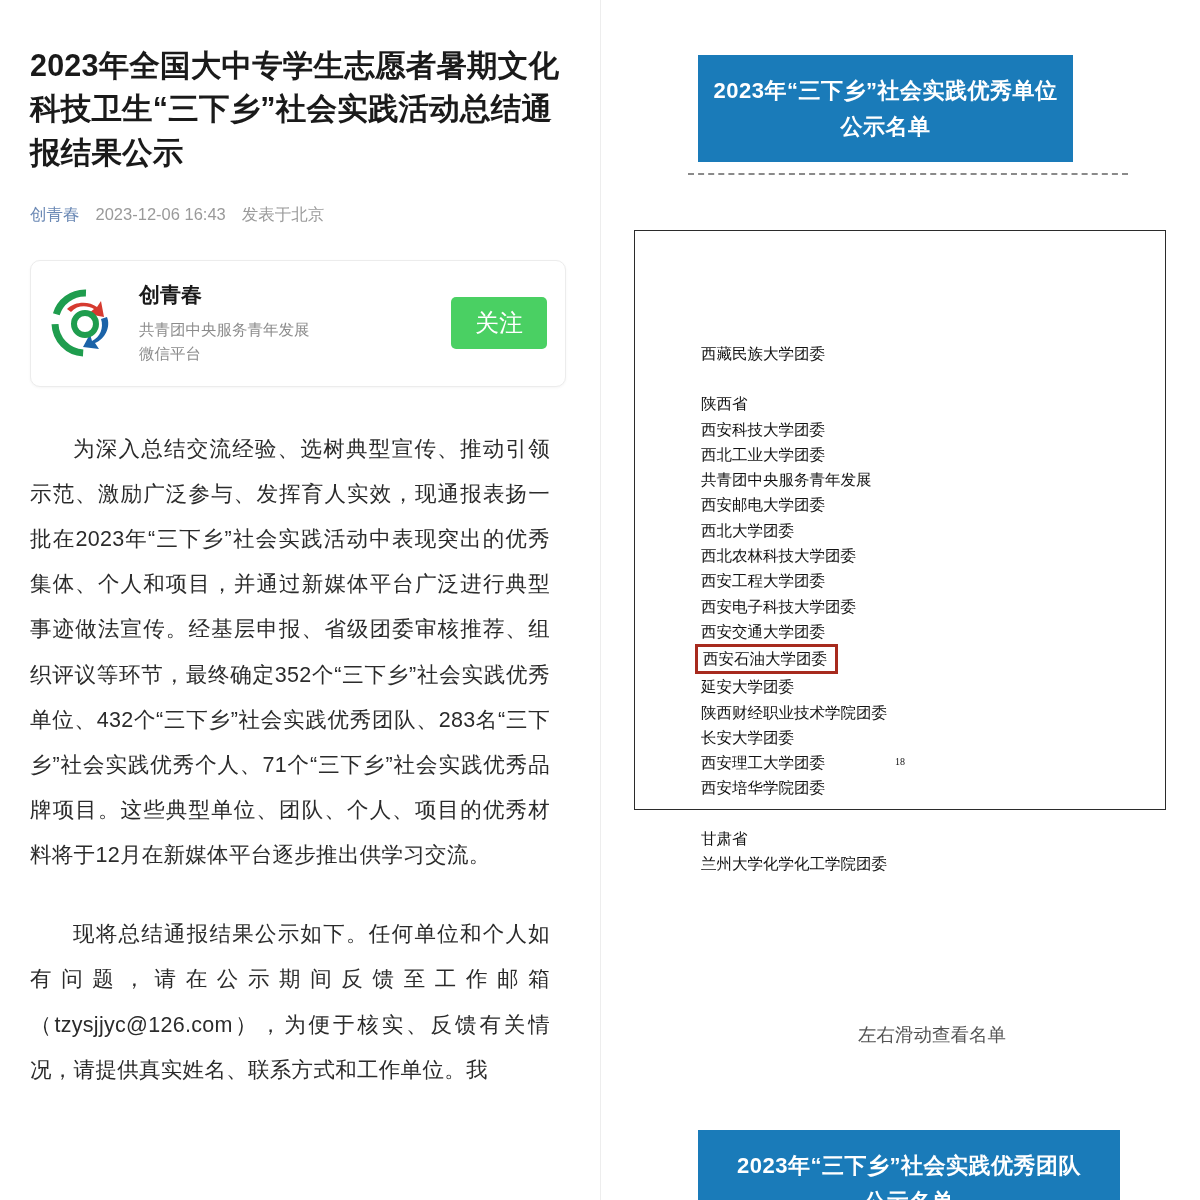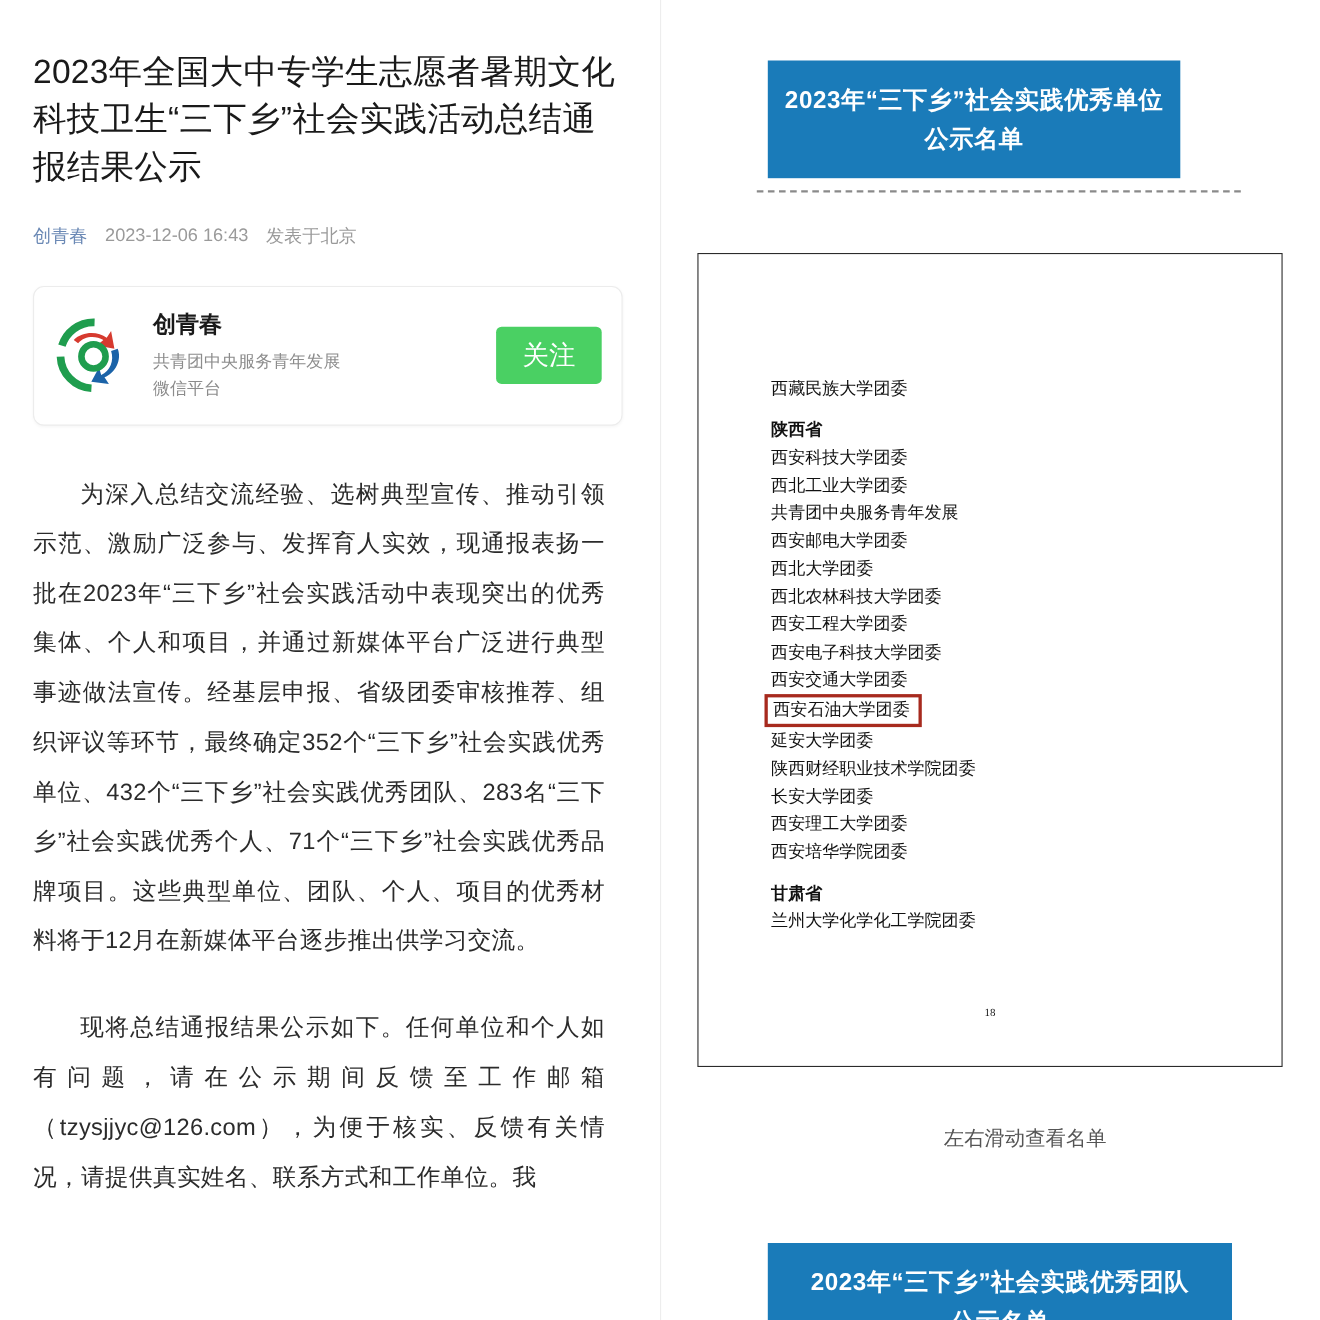--- a/index.html
+++ b/index.html
@@ -21,21 +21,21 @@
 
   
   .left-col {
     width: 600px;
     padding: 44px 34px 0 30px;
     position: relative;
   }
   .article-title {
     font-size: 30.5px;
     line-height: 1.42;
-    font-weight: 400;
+    font-weight: 700;
     color: #1a1a1a;
     letter-spacing: 0.2px;
     margin: 0 0 30px 0;
   }
   .meta-row {
     display: flex;
     align-items: center;
     gap: 16px;
     font-size: 16.5px;
     color: #9a9a9a;
@@ -123,37 +123,37 @@
   #banner-2 { left: 98px; top: 1130px; width: 422px; }
   .dashed-rule {
     position: absolute;
     left: 88px; top: 173px;
     width: 440px;
     border-top: 2px dashed #8a8a8a;
   }
   .doc-card {
     position: absolute;
     left: 34px; top: 230px;
-    width: 532px; height: 740px;
+    width: 532px; height: 580px;
     border: 1px solid #2b2b2b;
     background: #fff;
   }
   .doc-inner {
     position: relative;
     width: 100%; height: 100%;
     padding: 110px 0 0 66px;
     font-family: "Liberation Serif", "DejaVu Serif", serif;
   }
   .doc-line {
     font-size: 15.5px;
     line-height: 25.3px;
     color: #111;
     white-space: nowrap;
   }
-  .doc-line.heading { font-weight: 700; }
+  .doc-line.heading { font-weight: 400; margin-top: 13px; }
   .doc-line.spacer { height: 12px; font-size: 0; line-height: 12px; }
   .doc-line.highlight {
     display: inline-block;
     border: 3px solid #a72a1e;
     padding: 1px 8px 2px 5px;
     margin-left: -6px;
     line-height: 21px;
   }
   .page-num {
     position: absolute;

